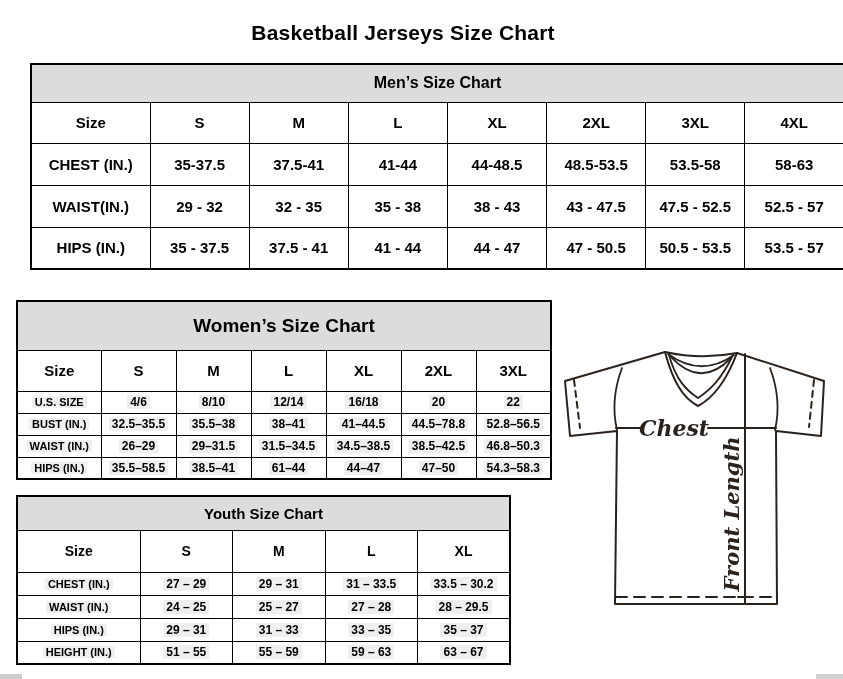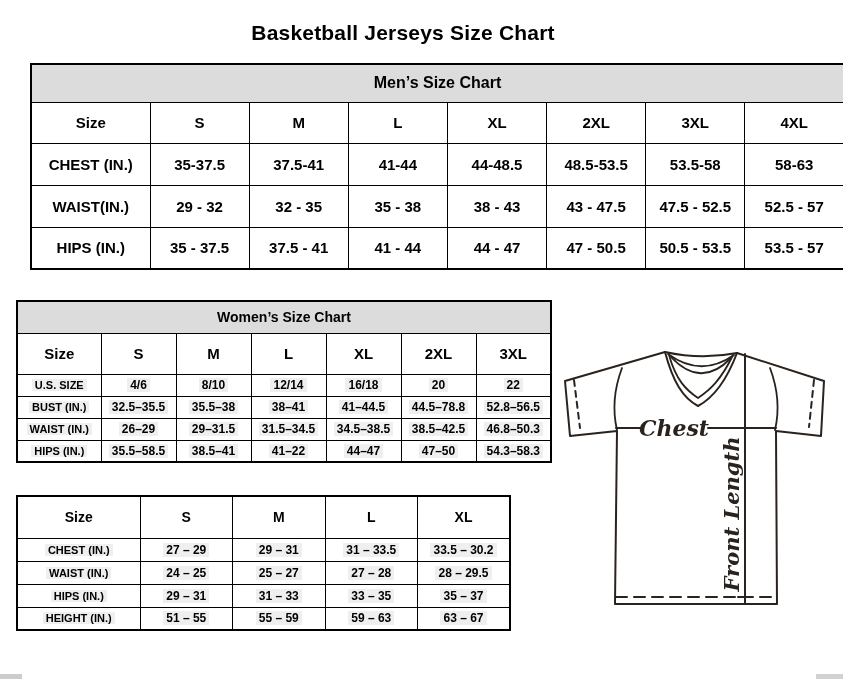--- a/index.html
+++ b/index.html
@@ -26,21 +26,21 @@
   }
   table.size-table tr.band th{background:#dcdcdc;}
 
   
   #men-table tr.band{height:38px;font-size:16px;}
   #men-table tr.cols{height:41px;font-size:15px;}
   #men-table tbody tr{height:42px;font-size:15px;}
   #men-table col.c-label{width:119px;}
 
   
-  #women-table tr.band{height:32px;font-size:14px;}
+  #women-table tr.band{height:49px;font-size:19px;}
   #women-table tr.cols{height:41px;font-size:15px;}
   #women-table tbody tr{height:22px;font-size:12px;}
   #women-table tbody th{font-size:11px;}
   #women-table col.c-label{width:84px;}
 
   
   #youth-table tr.band{height:34px;font-size:15px;}
   #youth-table tr.cols{height:42px;font-size:14px;}
   #youth-table tbody tr{height:23px;font-size:12px;}
   #youth-table tbody th{font-size:11px;}
@@ -181,39 +181,42 @@
           <td><span class="hl">29–31.5</span></td>
           <td><span class="hl">31.5–34.5</span></td>
           <td><span class="hl">34.5–38.5</span></td>
           <td><span class="hl">38.5–42.5</span></td>
           <td><span class="hl">46.8–50.3</span></td>
         </tr>
         <tr>
           <th><span class="hl">HIPS (IN.)</span></th>
           <td><span class="hl">35.5–58.5</span></td>
           <td><span class="hl">38.5–41</span></td>
-          <td><span class="hl">41–22</span></td>
+          <td><span class="hl">61–44</span></td>
           <td><span class="hl">44–47</span></td>
           <td><span class="hl">47–50</span></td>
           <td><span class="hl">54.3–58.3</span></td>
         </tr>
       </tbody>
   </table>
 </div>
 
 <div class="tbl-wrap" id="youth-wrap">
   <table class="size-table" id="youth-table">
     <colgroup>
         <col class="c-label">
         <col>
         <col>
         <col>
         <col>
       </colgroup>
     <thead>
+      <tr class="band">
+        <th colspan="5">Youth Size Chart</th>
+      </tr>
       <tr class="cols">
           <th>Size</th>
           <th>S</th>
           <th>M</th>
           <th>L</th>
           <th>XL</th>
         </tr>
     </thead>
     <tbody>
         <tr>

